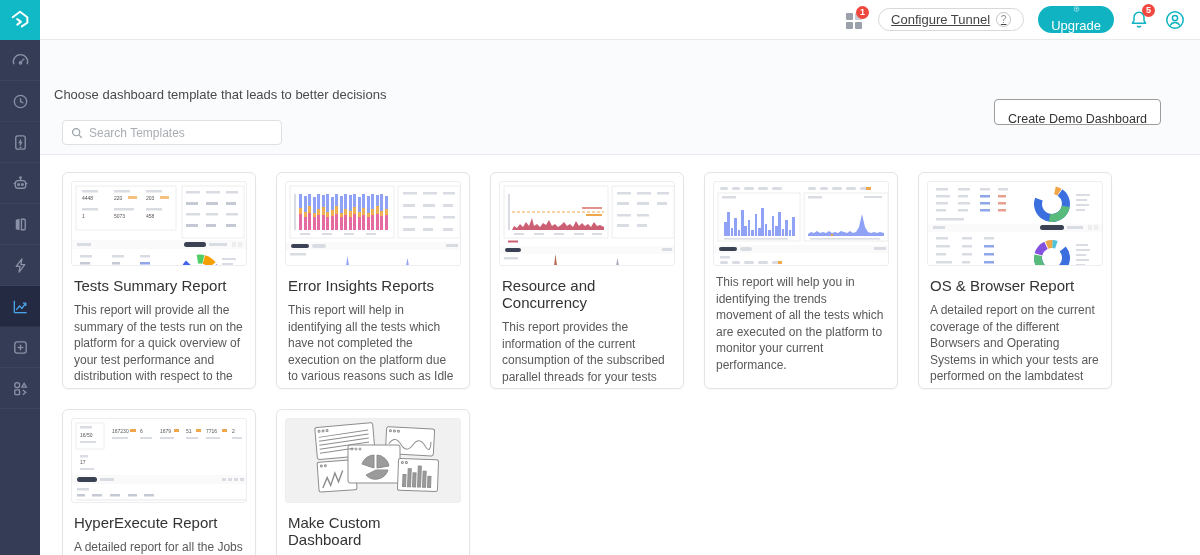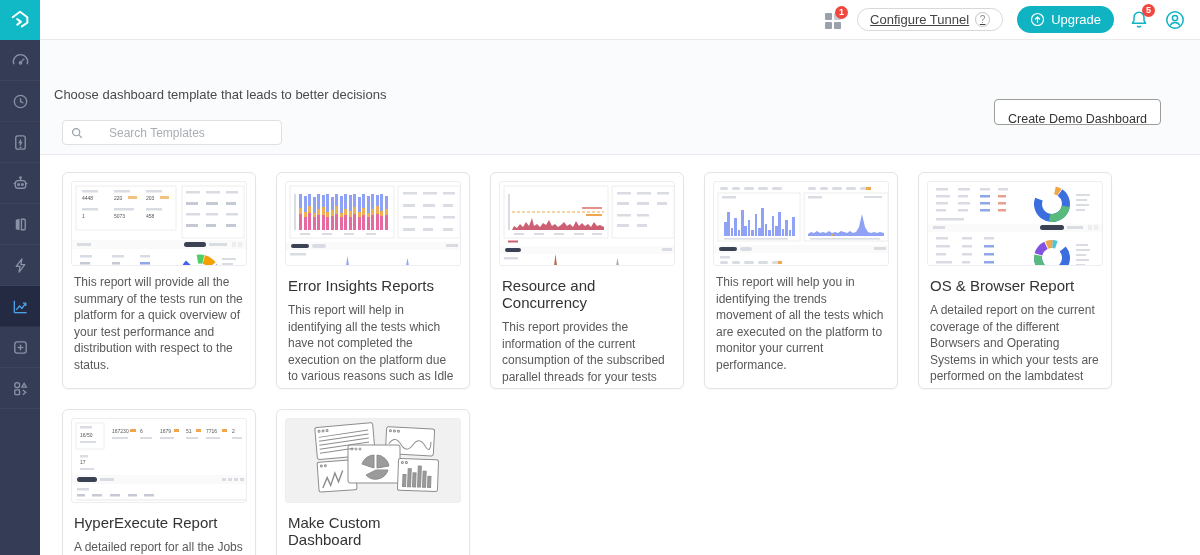--- a/index.html
+++ b/index.html
@@ -19,32 +19,32 @@
   .apps-grid { display:grid; grid-template-columns:7px 7px; grid-gap:2px; margin-top:2px; }
   .apps-grid i { width:7px; height:7px; background:#9aa1ab; border-radius:1px; }
   .apps-grid i:nth-child(2){ background:#c9ced4; }
   .badge { position:absolute; top:-5px; right:-5px; min-width:13px; height:13px; border-radius:7px;
     background:#f0483e; color:#fff; font-size:9px; line-height:13px; text-align:center; font-weight:bold; padding:0 2px; }
   .pill-btn { height:23px; border:1px solid #d8d8d8; border-radius:14px; background:#fff;
     display:flex; align-items:center; gap:6px; padding:0 12px; font-size:13px; color:#444; cursor:pointer;text-decoration:underline; }
   .help-circle { width:15px; height:15px; border-radius:50%; border:1px solid #c4c4c4; color:#8b8b8b;
     font-size:10px; display:flex; align-items:center; justify-content:center; }
   .upgrade-btn { height:27px; border:none; border-radius:14px; background:#0fb3c2; color:#fff;
-    display:flex; align-items:center; gap:6px; padding:0 13px; font-size:13px; cursor:pointer; }
+    display:flex; align-items:center; gap:6px; padding:0 13px; font-size:13px; cursor:pointer;flex-direction:column; }
   .bell-wrap { position:relative; cursor:pointer; width:22px; height:22px; }
   .avatar-wrap { cursor:pointer; width:22px; height:22px; }
   
   .main { position:absolute; left:40px; top:40px; right:0; bottom:0; }
   .hero { position:relative; height:115px; background:#fafbfc; border-bottom:1px solid #e8eaed; }
   .hero h1 { position:absolute; left:22px; top:20px; font-size:19px; color:#2e2e2e; letter-spacing:.2px; }
   .hero .sub { position:absolute; left:14px; top:47px; font-size:13px; color:#4a4a4a; }
   .search-box { position:absolute; left:22px; top:80px; width:220px; height:25px; border:1px solid #e0e0e0;
     border-radius:4px; background:#fff; display:flex; align-items:center; padding:0 8px; gap:6px; }
   .search-box input { border:none; outline:none; flex:1; font-size:12px; color:#333; background:transparent;
-    font-family:"Liberation Sans", sans-serif;margin-left:20px; }
+    font-family:"Liberation Sans", sans-serif; }
   .search-box input::placeholder { color:#a9aeb5; }
   .create-demo { position:absolute; right:39px; top:59px; height:25px; padding:12px 13px; background:#fff;
     border:1px solid #9c9c9c; border-radius:4px; font-size:12.5px; color:#333; cursor:pointer;
     font-family:"Liberation Sans", sans-serif; }
   
   .cards { padding:17px 0 0 22px; display:flex; flex-wrap:wrap; gap:20px; width:1100px; background:#fff; }
   .card { width:194px; height:217px; background:#fff; border:1px solid #e4e4e8; border-radius:6px;
     box-shadow:0 1px 2px rgba(0,0,0,0.03); cursor:pointer; overflow:hidden; }
   .thumb { margin:8px 8px 0 8px; height:85px; border:1px solid #ededf2; border-radius:3px; overflow:hidden; background:#fff; }
   .card h3 { margin:11px 11px 0; font-size:15px; font-weight:500; color:#333; }
@@ -226,20 +226,21 @@
             <rect x="68" y="80" fill="#8fa6e8" width="10" height="2.5"></rect>
           <g transform="translate(128,92)">
             <circle r="15" fill="none" stroke="#4263eb" stroke-width="9" stroke-dasharray="66 28" transform="rotate(-30)"></circle>
             <circle r="15" fill="none" stroke="#f59f00" stroke-width="9" stroke-dasharray="10 84" transform="rotate(-75)"></circle>
             <circle r="15" fill="none" stroke="#51cf66" stroke-width="9" stroke-dasharray="6 88" transform="rotate(-100)"></circle>
           </g>
           <rect x="150" y="76" class="skel" width="14" height="2"></rect>
             <rect x="150" y="81" class="skel" width="11" height="2"></rect>
         </svg>
       </div>
+      <h3>Tests Summary Report</h3>
       <p>This report will provide all the summary of the tests run on the platform for a quick overview of your test performance and distribution with respect to the status.</p>
     </div>
 
     <div class="card">
       <div class="thumb">
         <svg width="178" height="85" viewBox="0 0 178 85">
           <rect x="4" y="4" width="104" height="52" fill="#fff" stroke="#eee"></rect>
           <rect x="112" y="4" width="62" height="52" fill="#fff" stroke="#eee"></rect>
           <g>
             <rect x="12" y="10" width="92" height="38" fill="#fff"></rect>

